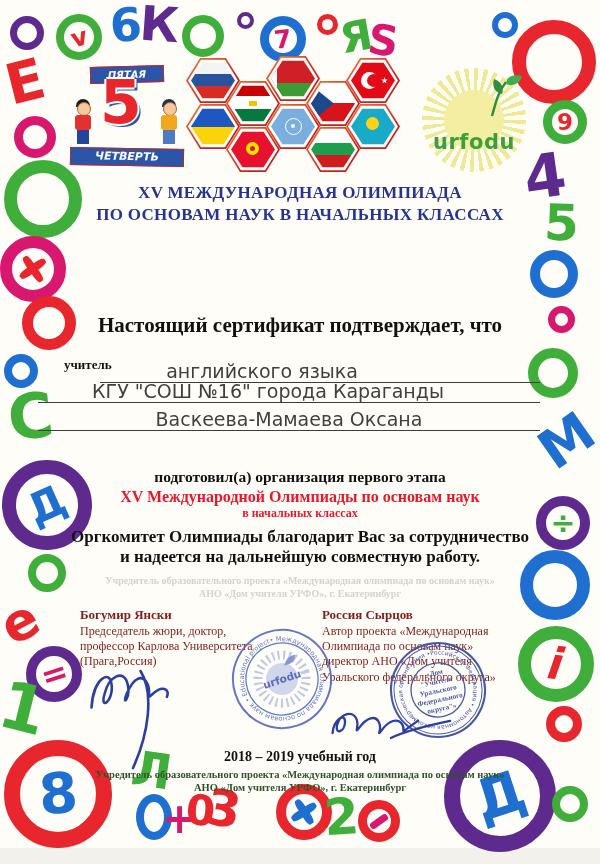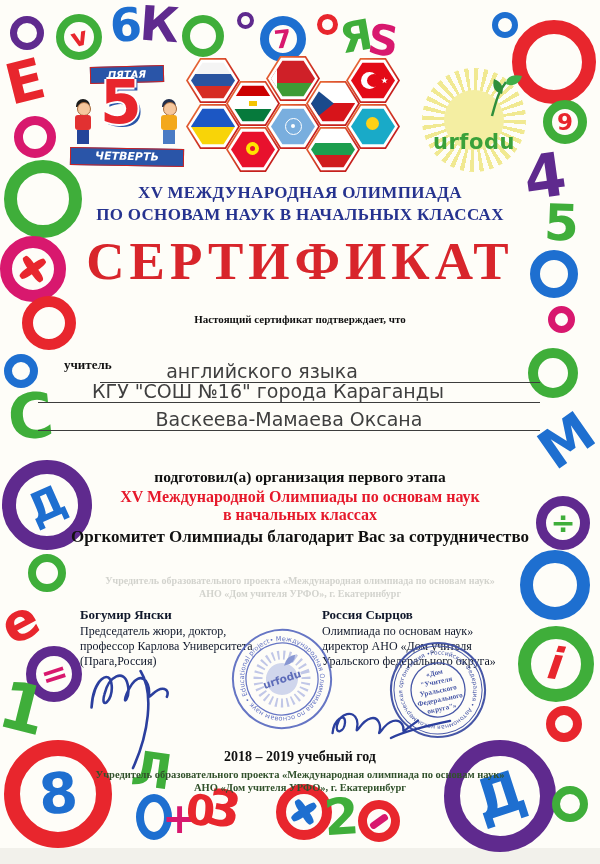--- a/index.html
+++ b/index.html
@@ -27,21 +27,21 @@
   
   .abs{position:absolute;left:0;width:600px;text-align:center;z-index:2}
   .ser{font-family:"Liberation Serif",serif}
   .ttl{font-weight:bold;color:var(--nvy);font-size:17px;letter-spacing:.3px}
   .cert{font-weight:bold;color:#d8252b;font-size:53px;letter-spacing:5px}
   .bld{font-weight:bold;color:#111}
   .redl{font-weight:bold;color:#e6192b}
   .frow{position:absolute;box-sizing:border-box;border-bottom:1.5px solid #3d3d3d;height:23px;
         font-family:"DejaVu Sans",sans-serif;font-size:19px;color:#3f3f3f;text-align:center;
         line-height:23px;z-index:2;white-space:nowrap}
-  .sig{position:absolute;width:235px;font-size:12px;line-height:1.28;color:#0f172a;z-index:2}
+  .sig{position:absolute;width:235px;font-size:12px;line-height:1.28;color:#7f1d1d;z-index:2}
   .sig .nm{font-weight:bold;font-size:13px}
   .ghost{color:#a8aaa4;opacity:.5;filter:blur(.4px);font-weight:bold;font-size:10px}
   .stamp{position:absolute;z-index:3}
   .sgn{position:absolute;z-index:4}
   .foot{font-weight:bold;color:#31512b;font-size:10.5px}
   .kid{position:absolute;width:22px;height:46px}
   .kid i{position:absolute;font-style:normal}
 </style>
 </head>
 <body>
@@ -215,44 +215,45 @@
     <svg style="position:absolute;left:72px;top:6px" width="42" height="44" viewBox="0 0 42 44">
       <path d="M8,42 C12,28 14,18 22,8" stroke="#2f8f3c" stroke-width="2.5" fill="none"></path>
       <path d="M22,10 C22,2 30,0 38,2 C36,10 28,13 22,10 Z" fill="#3fae49"></path>
       <path d="M18,20 C10,18 8,12 10,5 C18,8 20,14 18,20 Z" fill="#2f8f3c"></path>
     </svg>
     <div style="position:absolute;left:12px;top:62px;width:100px;text-align:center;font-family:'DejaVu Sans',sans-serif;font-weight:bold;font-size:21px;color:#3aa13a;letter-spacing:.5px">urfodu</div>
   </div>
 
   <div class="abs ser ttl" style="top:183px">XV МЕЖДУНАРОДНАЯ ОЛИМПИАДА</div>
   <div class="abs ser ttl" style="top:205px">ПО ОСНОВАМ НАУК В НАЧАЛЬНЫХ КЛАССАХ</div>
-  <div class="abs ser cert" style="top:231px">СЕРТИФИКАТ</div>
-  <div class="abs ser bld" style="top:313px;font-size:11px">Настоящий сертификат подтверждает, что</div>
+  <div class="abs ser bld" style="top:313px;font-size:21px">Настоящий сертификат подтверждает, что</div>
 
   <div class="ser" style="position:absolute;left:64px;top:357px;font-size:13px;font-weight:bold;color:#111;z-index:2">учитель</div>
   <div class="frow" style="left:100px;top:360px;width:440px;padding-right:116px">английского языка</div>
   <div class="frow" style="left:38px;top:380px;width:502px;padding-right:42px">КГУ "СОШ №16" города Караганды</div>
   <div class="frow" style="left:38px;top:408px;width:502px">Васкеева-Мамаева Оксана</div>
 
   <div class="abs ser bld" style="top:468px;font-size:15.5px">подготовил(а) организация первого этапа</div>
   <div class="abs ser redl" style="top:488px;font-size:16px">XV Международной Олимпиады по основам наук</div>
-  <div class="abs ser redl" style="top:506px;font-size:16px">в начальных классах</div>
+  <div class="abs ser redl" style="top:506px;font-size:12px">в начальных классах</div>
   <div class="abs ser bld" style="top:527px;font-size:17px">Оргкомитет Олимпиады благодарит Вас за сотрудничество</div>
+  <div class="abs ser bld" style="top:547px;font-size:17px">и надеется на дальнейшую совместную работу.</div>
 
   <div class="abs ser ghost" style="top:575px">Учредитель образовательного проекта «Международная олимпиада по основам наук»</div>
   <div class="abs ser ghost" style="top:588px">АНО «Дом учителя УРФО», г. Екатеринбург</div>
 
   <div class="sig ser" style="left:80px;top:607px;width:220px">
     <div class="nm">Богумир Янски</div>
     <div>Председатель жюри, доктор,</div>
     <div>профессор Карлова Университета</div>
     <div>(Прага,Россия)</div>
   </div>
   <div class="sig ser" style="left:322px;top:607px;width:235px">
     <div class="nm">Россия Сырцов</div>
+    <div>Автор проекта «Международная</div>
     <div>Олимпиада по основам наук»</div>
     <div>директор АНО «Дом учителя</div>
     <div>Уральского федерального округа»</div>
   </div>
 
   <svg class="stamp" style="left:230px;top:627px;transform:rotate(-18deg);opacity:.92" width="104" height="104" viewBox="0 0 104 104">
     <defs>
         <path id="cstr" d="M52,14 a38,38 0 1,1 -0.01,0"></path>
       </defs>
     <circle cx="52" cy="52" r="49" fill="none" stroke="#5a6bc0" stroke-width="2"></circle>

